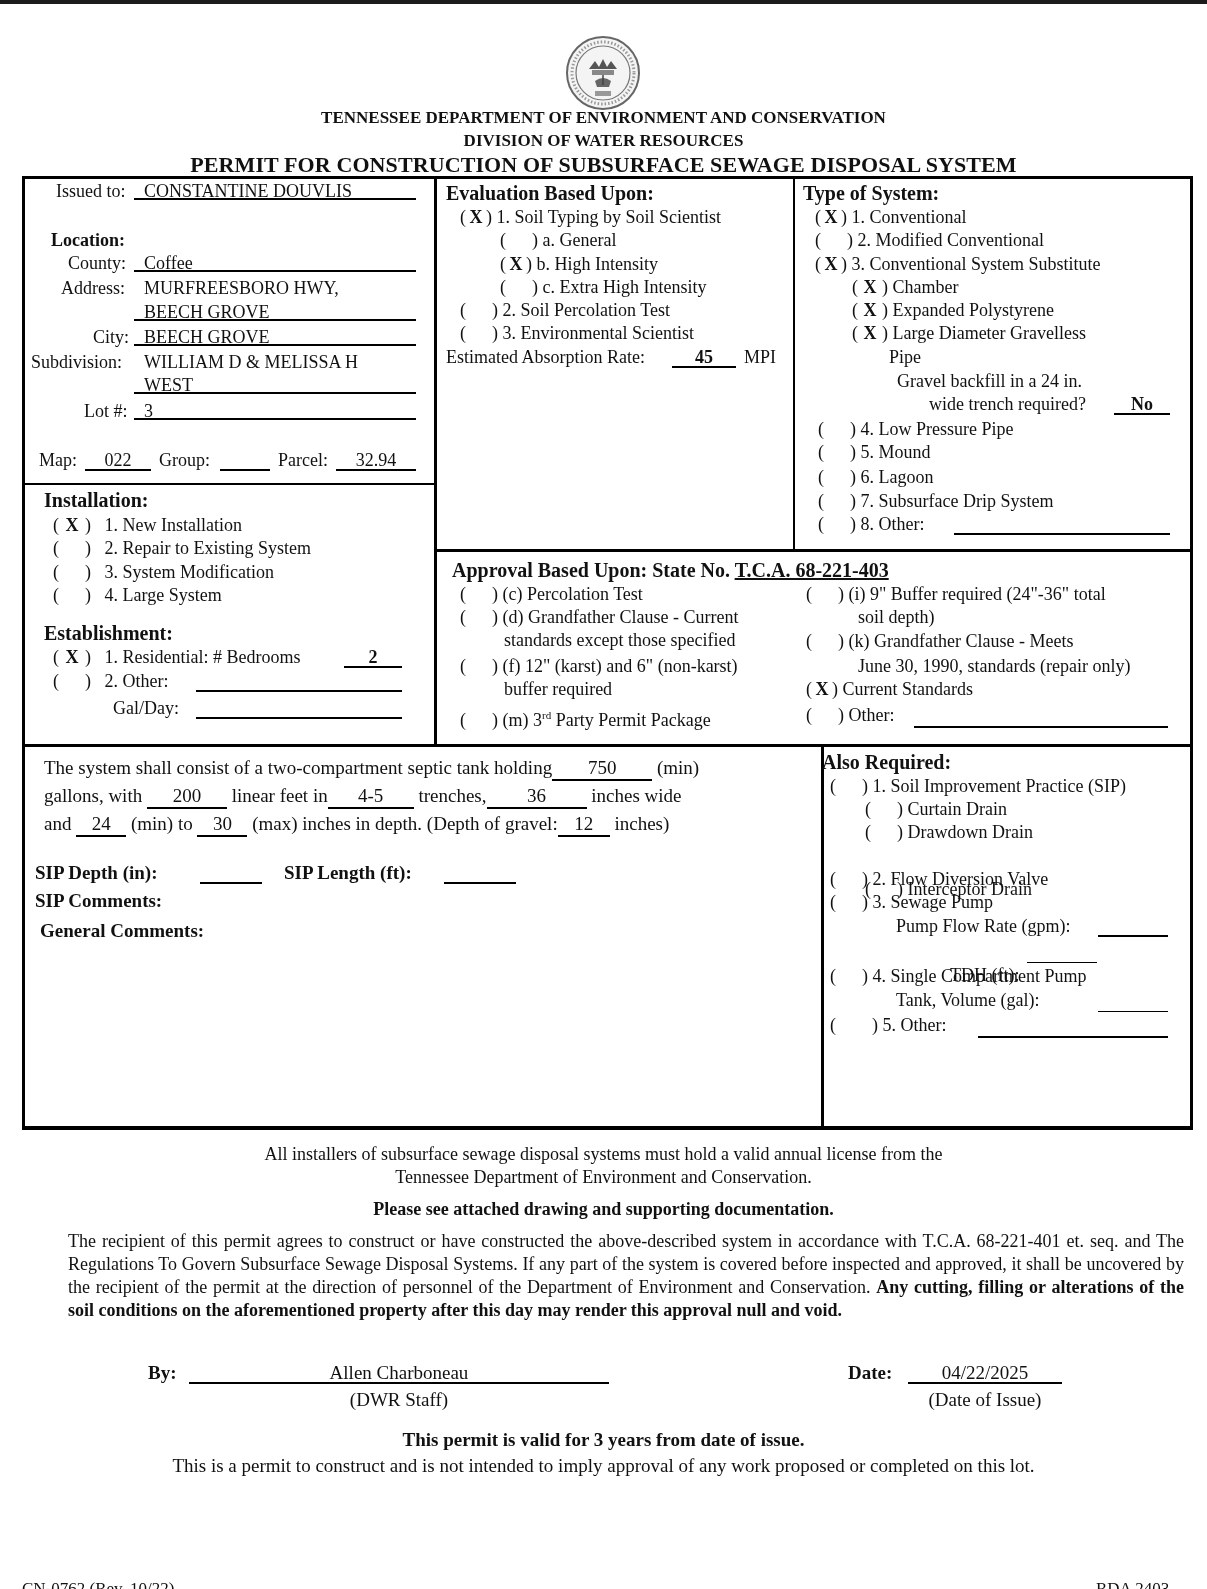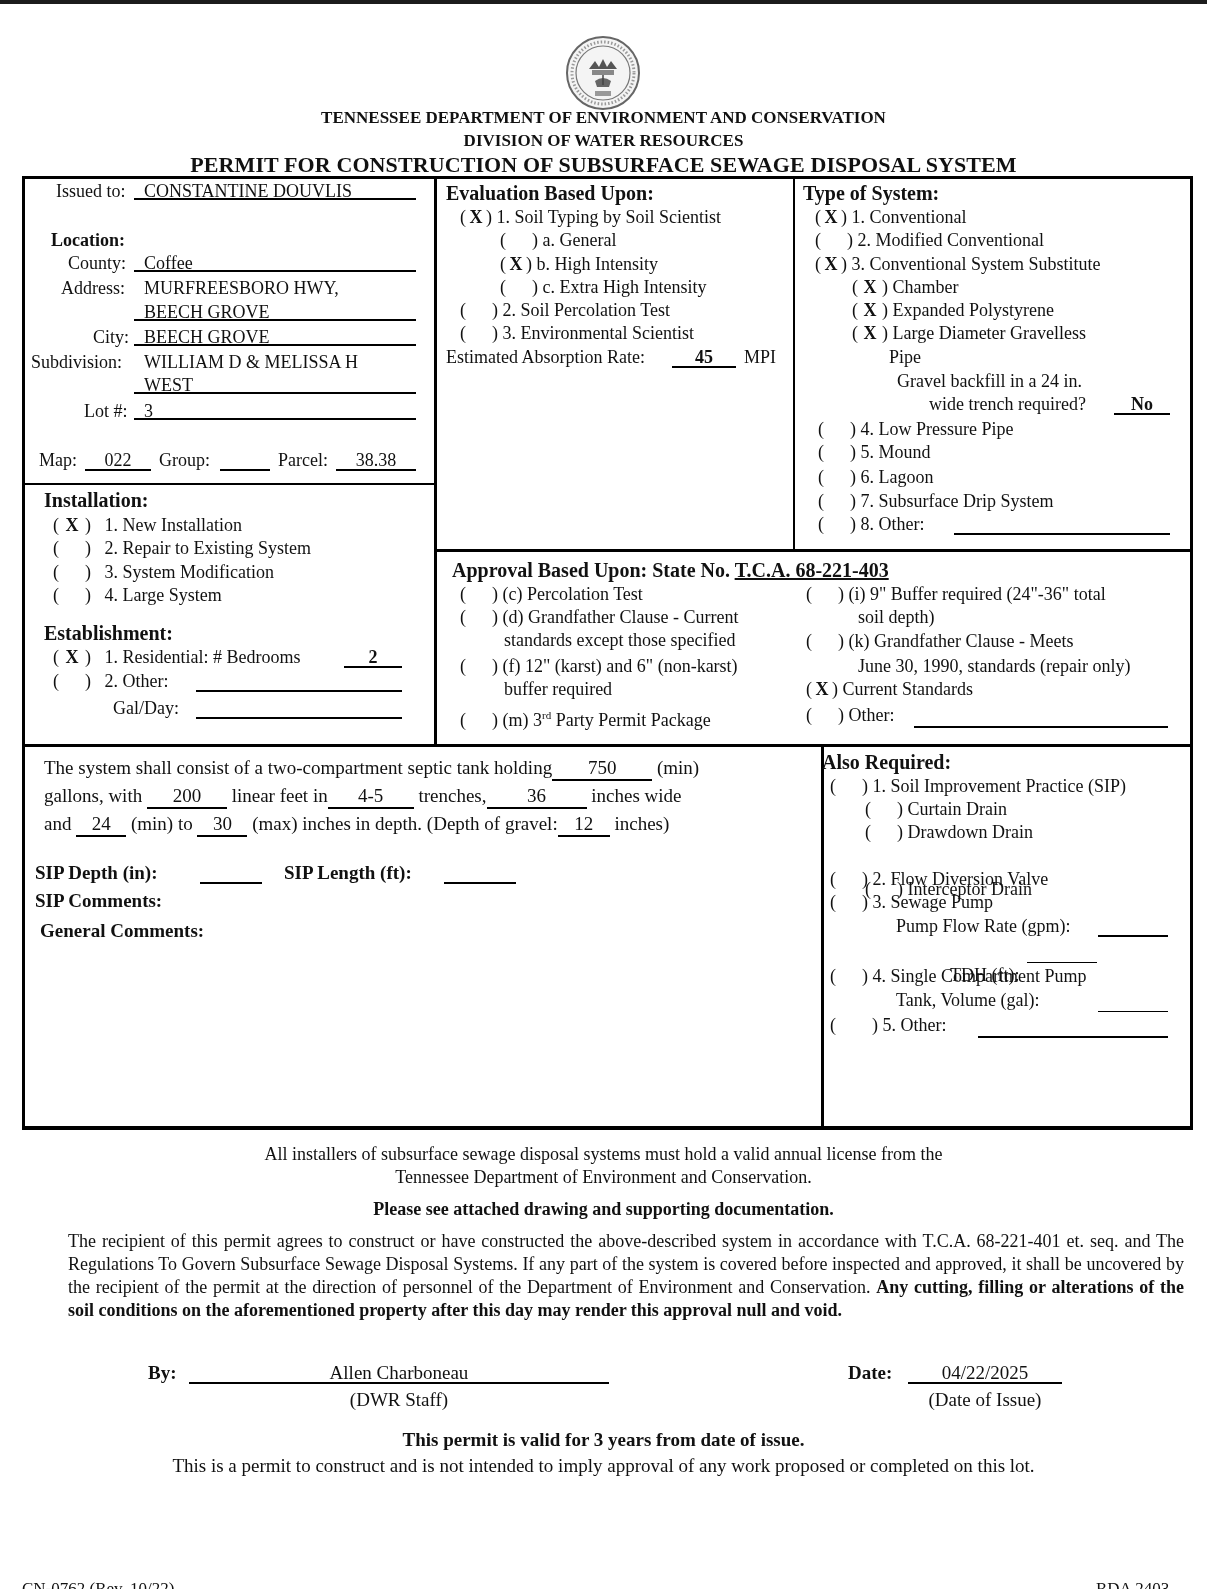--- a/index.html
+++ b/index.html
@@ -73,21 +73,21 @@
   <div class="ul ul-left" style="left:134px;top:374px;width:282px;">WEST</div>
 
   <div class="t" style="left:84px;top:400px;">Lot #:</div>
   <div class="ul ul-left" style="left:134px;top:400px;width:282px;">3</div>
 
   <div class="t" style="left:39px;top:449px;">Map:</div>
   <div class="ul" style="left:85px;top:449px;width:66px;">022</div>
   <div class="t" style="left:159px;top:449px;">Group:</div>
   <div class="ul" style="left:220px;top:449px;width:50px;"></div>
   <div class="t" style="left:278px;top:449px;">Parcel:</div>
-  <div class="ul" style="left:336px;top:449px;width:80px;">38.38</div>
+  <div class="ul" style="left:336px;top:449px;width:80px;">32.94</div>
 </div>
 
 <div>
   <div class="t sec" style="left:446px;top:182px;">Evaluation Based Upon:</div>
 
   <div class="t" style="left:460px;top:206px;">
     (<span class="b" style="display:inline-block;width:20px;text-align:center;">X</span>) <span>1. Soil Typing by Soil Scientist</span>
   </div>
   <div class="t" style="left:500px;top:229px;">
     (<span class="b" style="display:inline-block;width:26px;text-align:center;"></span>) <span>a. General</span>

